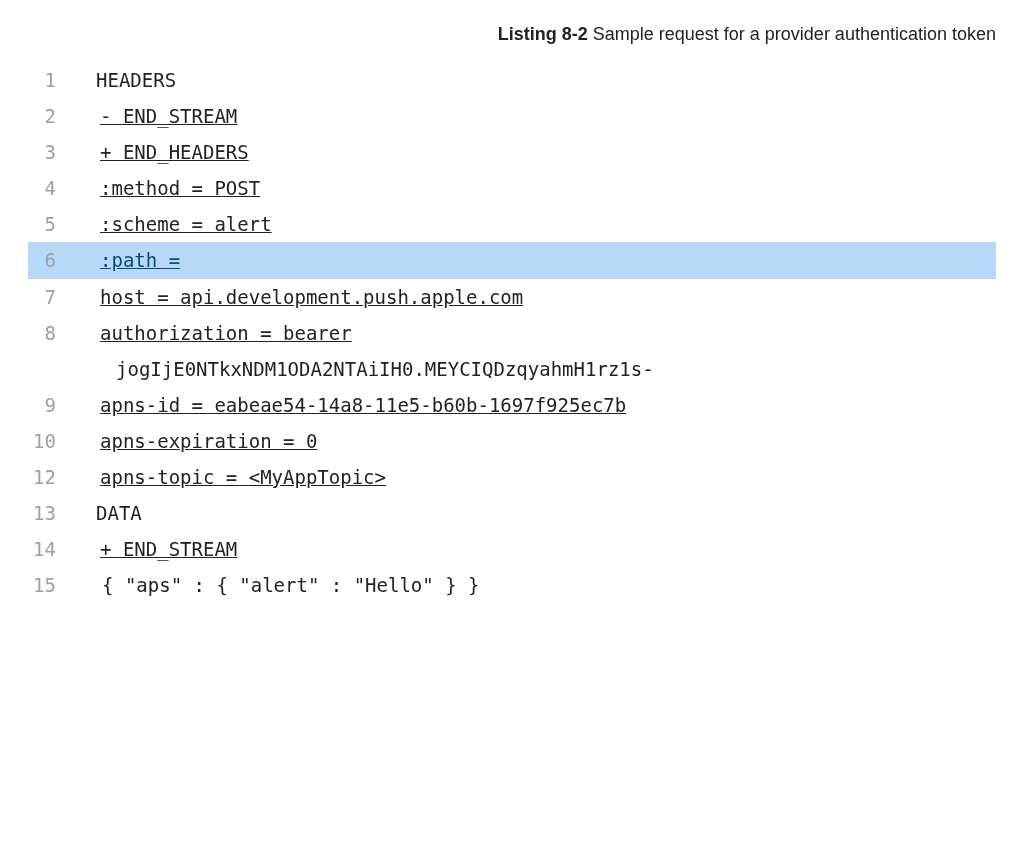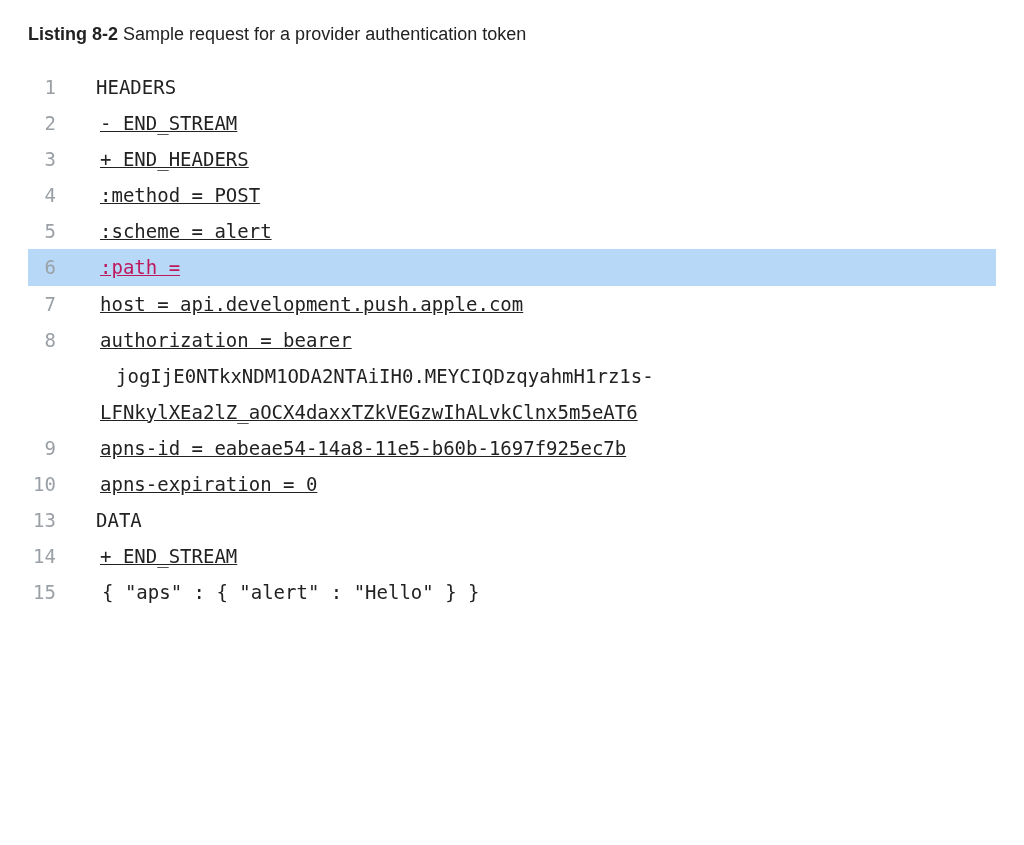--- a/index.html
+++ b/index.html
@@ -9,22 +9,23 @@
     }
     body {
       background: #ffffff;
       font-family: -apple-system, BlinkMacSystemFont, "Helvetica Neue", Helvetica, Arial, sans-serif;
       color: #333;
       padding: 24px 28px;
       width: 1024px;
     }
     .caption {
       font-size: 18px;
-      margin-bottom: 24px;
+      margin-bottom: 17px;
       color: #222;
+      text-align: right;
     }
     .caption .label {
       font-weight: 700;
     }
     .code-listing {
       font-family: "Menlo", "Monaco", "Consolas", monospace;
       font-size: 19px;
       line-height: 1.9;
     }
     .code-row {
@@ -47,21 +48,21 @@
       flex: 1;
     }
     .pad0 { padding-left: 0; margin-left: 24px; }
     .pad1 { padding-left: 28px; text-decoration: underline; }
     .pad1b { padding-left: 30px; }
     .pad2 { padding-left: 44px; }
     .highlighted {
       background: #b7d8f6;
     }
     .highlighted .code-text {
-      color: #be185d;
+      color: #0c4a6e;
     }
     .cont-row .gutter { visibility: visible; }
   </style>
 </head>
 <body>
 
 <div class="caption">
   <span class="label">Listing 8-2</span>
   <span>Sample request for a provider authentication token</span>
 </div>
@@ -105,36 +106,36 @@
   </div>
 
   <div class="code-row">
     <div class="gutter">8</div>
     <div class="code-text pad1">authorization = bearer</div>
   </div>
   <div class="code-row cont-row">
     <div class="gutter"></div>
     <div class="code-text pad2">jogIjE0NTkxNDM1ODA2NTAiIH0.MEYCIQDzqyahmH1rz1s-</div>
   </div>
-  <div class="code-row cont-row">
-    <div class="gutter"></div>
-    <div class="code-text pad1">LFNkylXEa2lZ_aOCX4daxxTZkVEGzwIhALvkClnx5m5eAT6</div>
-  </div>
 
   <div class="code-row">
     <div class="gutter">9</div>
     <div class="code-text pad1">apns-id = eabeae54-14a8-11e5-b60b-1697f925ec7b</div>
   </div>
 
   <div class="code-row">
     <div class="gutter">10</div>
     <div class="code-text pad1">apns-expiration = 0</div>
   </div>
 
 
+  <div class="code-row">
+    <div class="gutter">12</div>
+    <div class="code-text pad1">apns-topic = &lt;MyAppTopic&gt;</div>
+  </div>
 
   <div class="code-row">
     <div class="gutter">13</div>
     <div class="code-text pad0">DATA</div>
   </div>
 
   <div class="code-row">
     <div class="gutter">14</div>
     <div class="code-text pad1">+ END_STREAM</div>
   </div>

